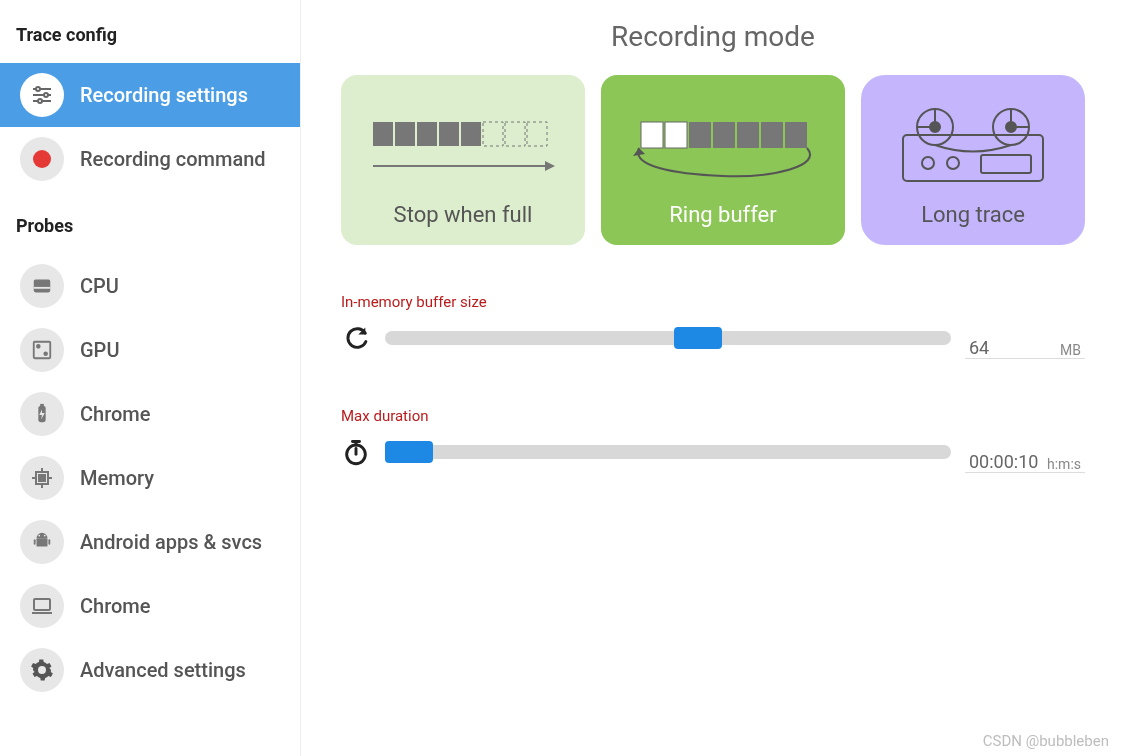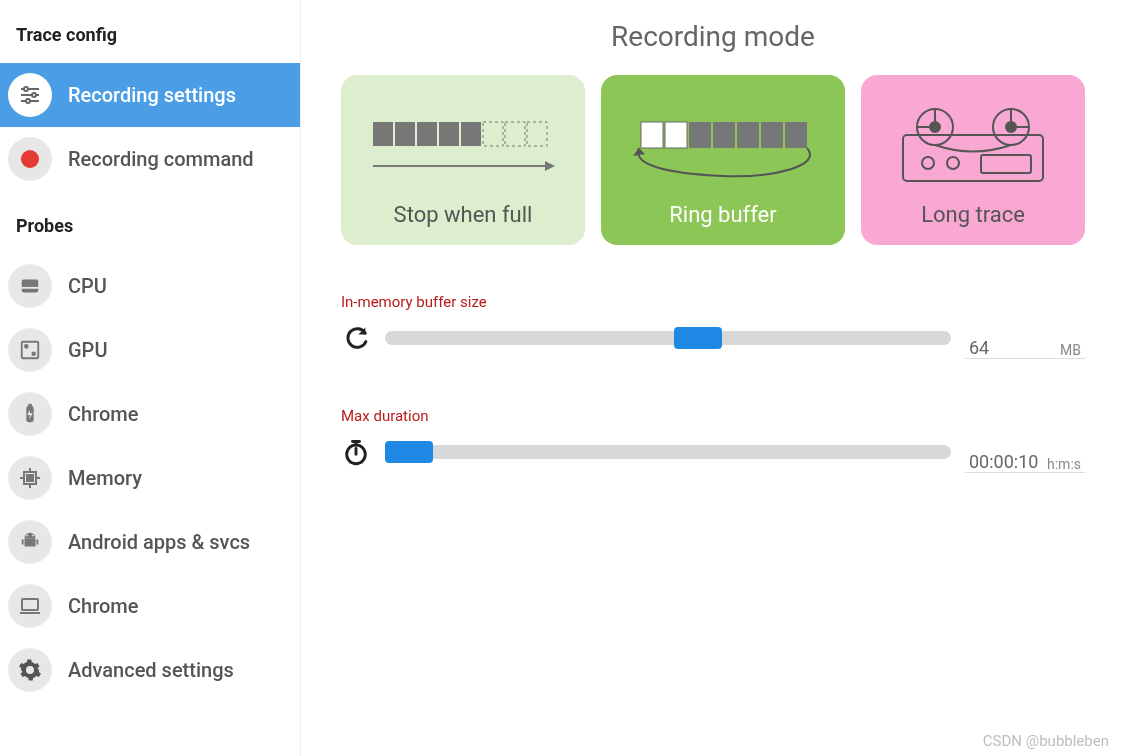--- a/index.html
+++ b/index.html
@@ -19,21 +19,21 @@
 .section-header {
   font-weight: 700;
   font-size: 18px;
   color: #222;
   padding: 24px 0 18px 16px;
 }
 .sidebar-row {
   display: flex;
   align-items: center;
   gap: 16px;
-  padding: 10px 8px;
+  padding: 10px 20px;
   cursor: pointer;
   font-size: 20px;
   color: #555;
   font-weight: 500;
 }
 .sidebar-row .icon-wrap {
   width: 44px;
   height: 44px;
   border-radius: 50%;
   background: #e7e7e7;
@@ -82,21 +82,21 @@
 .mode-card .illustration {
   flex: 1;
   width: 100%;
   display:flex;
   align-items:center;
   justify-content:center;
 }
 .mode-card.neutral { background: #dceecd; }
 .mode-card.selected { background: #8bc657; color:#fff; }
 .mode-card.selected .card-label { color: #fff; }
-.mode-card.grey { background: #f9a8d4; }
+.mode-card.grey { background: #c4b5fd; border-radius: 24px; }
 
 .slider-section { margin-top: 48px; }
 .slider-label {
   font-size: 15px;
   color: #b91c1c;
   margin-bottom: 6px;
 }
 .slider-row {
   display: flex;
   align-items: center;

